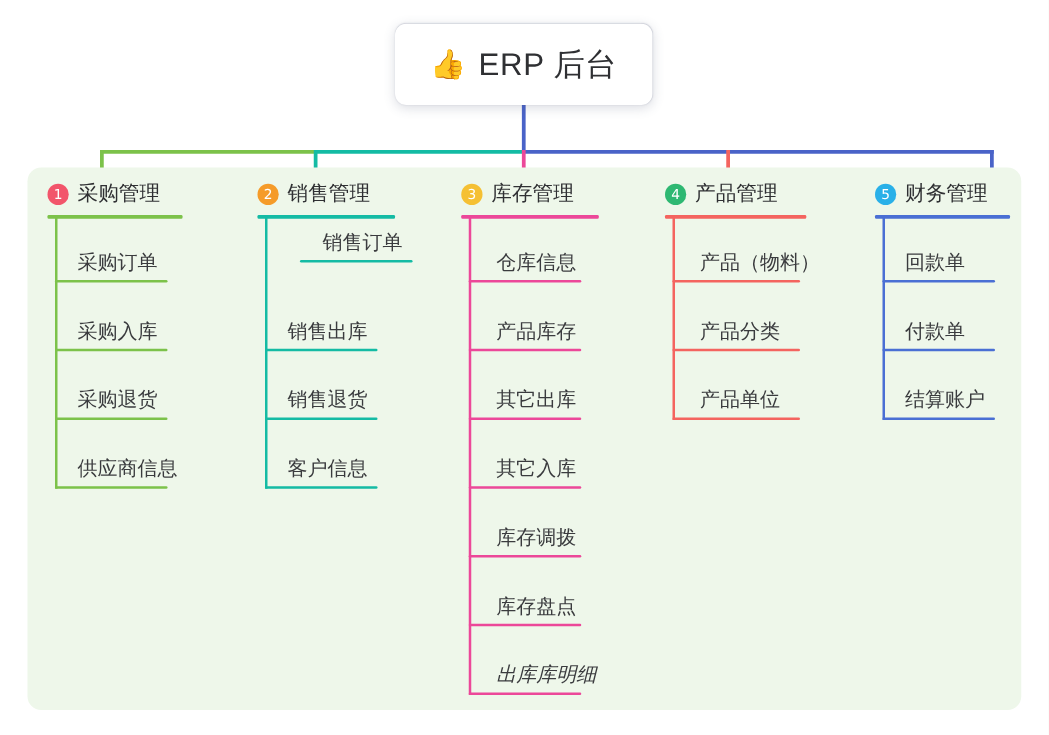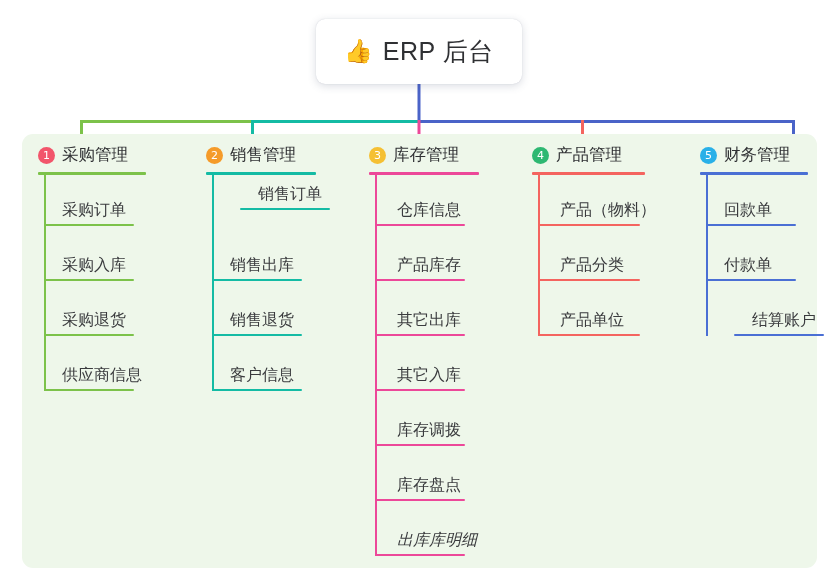--- a/index.html
+++ b/index.html
@@ -203,20 +203,20 @@
         <div class="head-rule" style="background: rgb(74, 111, 212); left: 0px; top: 38px; width: 108px;"></div>
         <div class="stem" style="background: rgb(74, 111, 212); left: 6px; top: 39px; height: 163px;"></div>
         <div class="item" style="left: 6px; top: 66px; width: 90px; height: 26px;">
           <span class="item-label" style="left: 18px;">回款单</span>
           <div class="item-rule" style="background: rgb(74, 111, 212); width: 90px;"></div>
         </div>
         <div class="item" style="left: 6px; top: 121px; width: 90px; height: 26px;">
           <span class="item-label" style="left: 18px;">付款单</span>
           <div class="item-rule" style="background: rgb(74, 111, 212); width: 90px;"></div>
         </div>
-        <div class="item" style="left: 6px; top: 176px; width: 90px; height: 26px; margin-left: 28px;">
+        <div class="item" style="left: 6px; top: 176px; width: 90px; height: 26px;">
           <span class="item-label" style="left: 18px;">结算账户</span>
           <div class="item-rule" style="background: rgb(74, 111, 212); width: 90px;"></div>
         </div>
       </div>
     </div>
 
 </div>
 
 </body></html>

